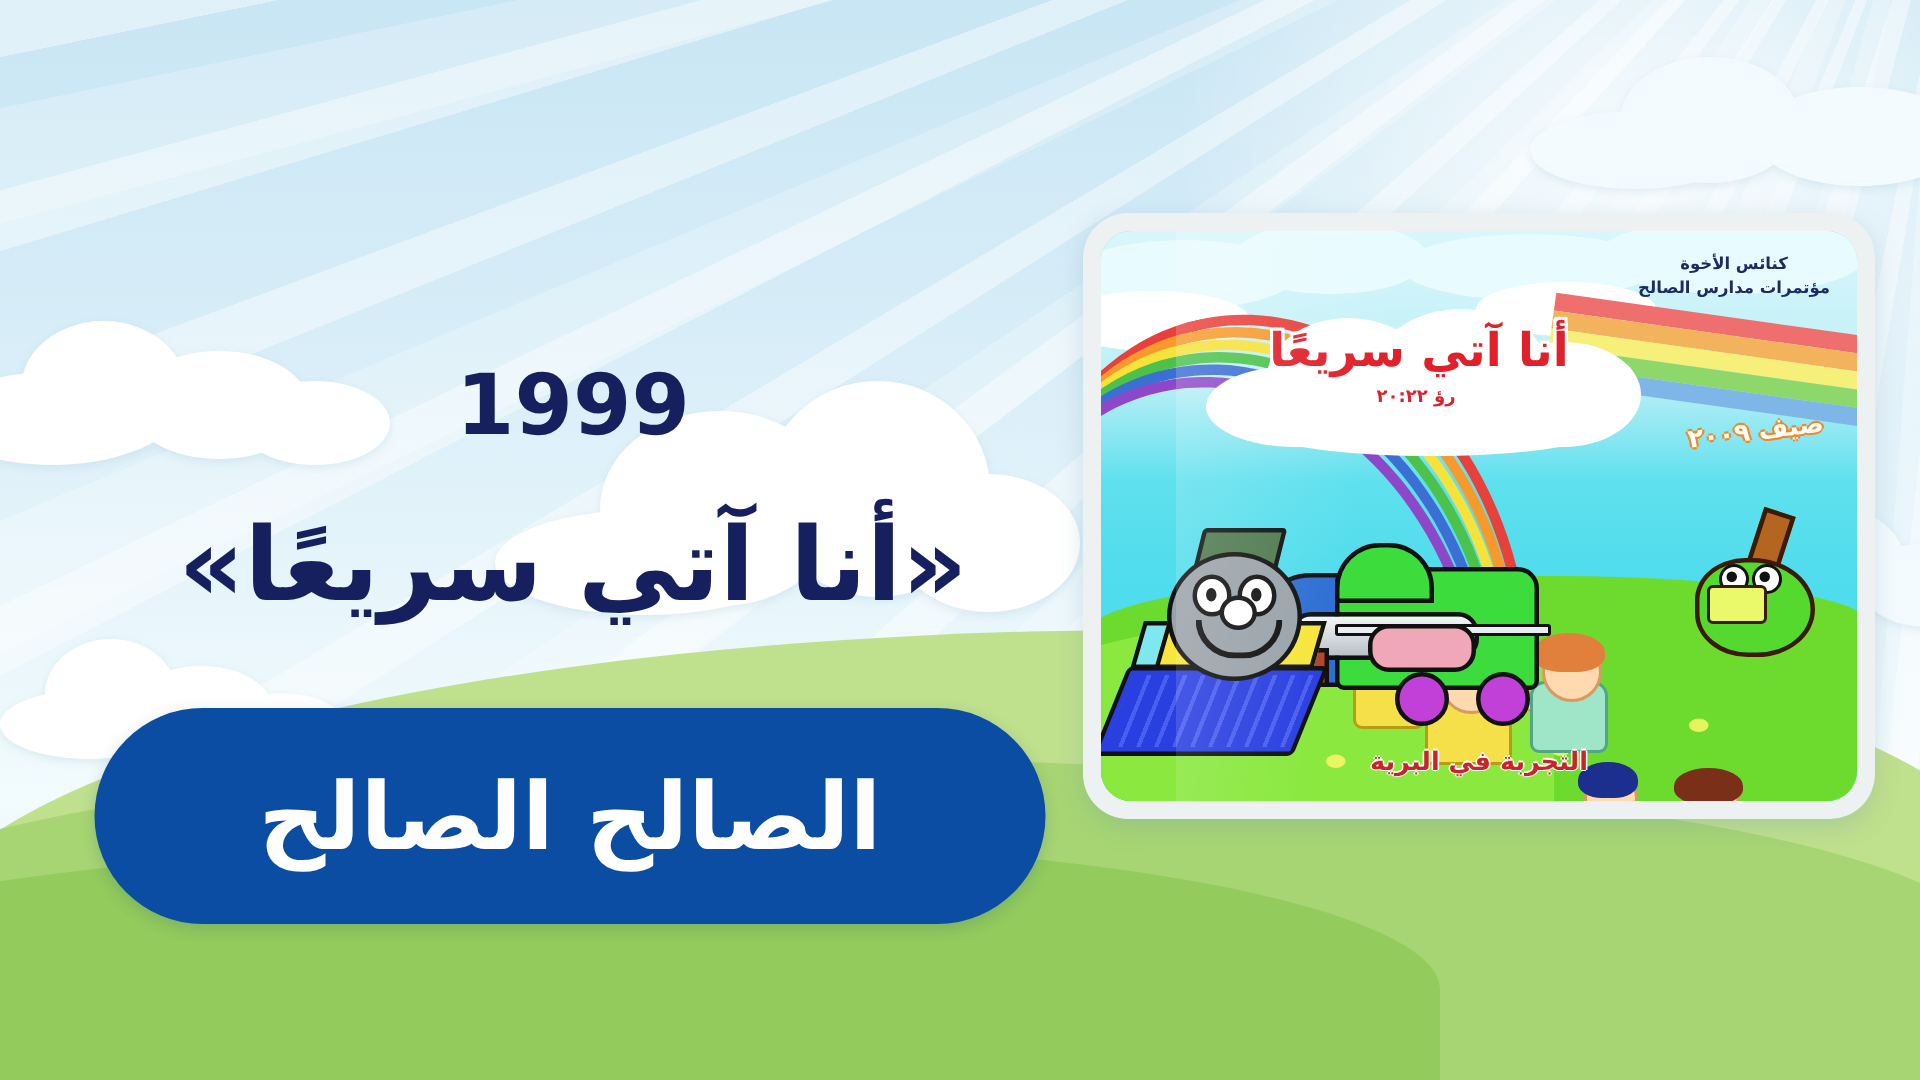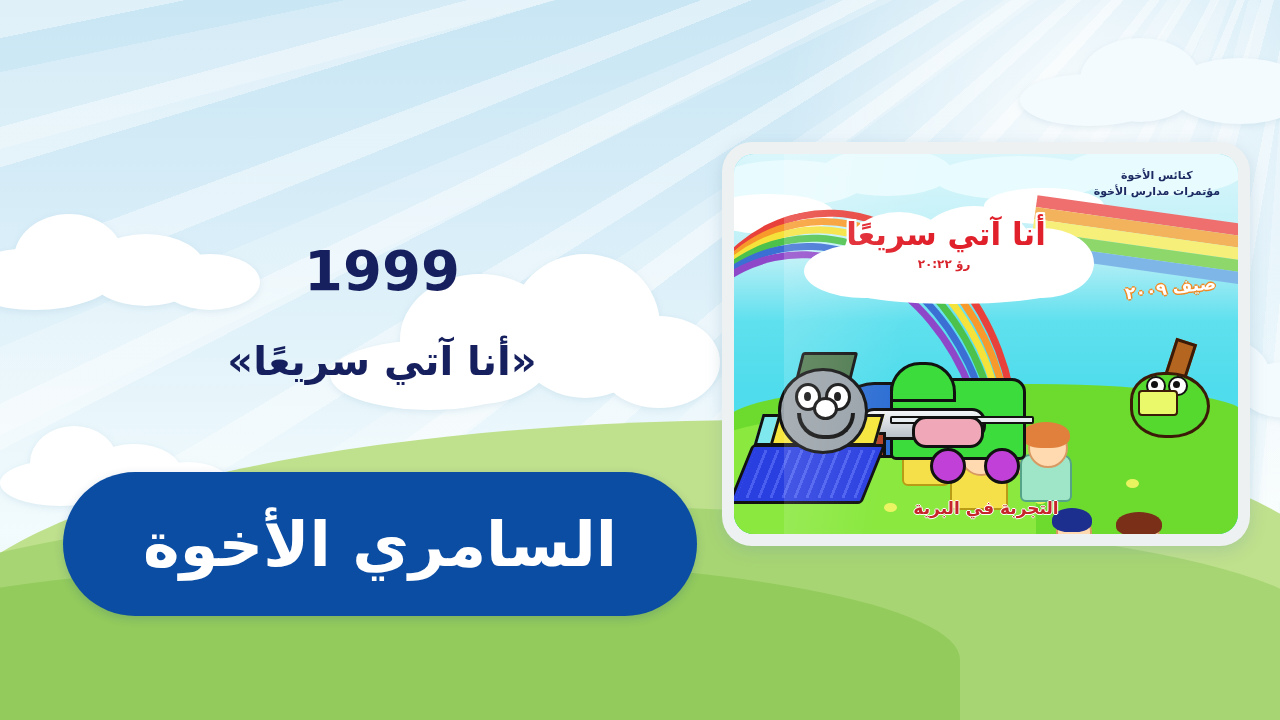--- a/index.html
+++ b/index.html
@@ -88,21 +88,21 @@
     direction:rtl;white-space:nowrap;
   }
 
   
   .year{
     position:absolute;left:58px;top:238px;width:648px;
     text-align:center;color:#17205e;font-size:56px;font-weight:700;direction:rtl;
   }
   .subtitle{
     position:absolute;left:58px;top:338px;width:648px;
-    text-align:center;color:#17205e;font-size:40px;font-weight:700;direction:rtl;white-space:nowrap;
+    text-align:center;color:#17205e;font-size:68px;font-weight:700;direction:rtl;white-space:nowrap;
   }
 
   
   .pill{
     position:absolute;left:63px;top:472px;width:634px;height:144px;
     background:#0b4da2;border-radius:72px;border:none;
     display:flex;align-items:center;justify-content:center;
     color:#ffffff;font-size:62px;font-weight:700;direction:rtl;white-space:nowrap;
     box-shadow:0 3px 10px rgba(12,60,120,.18);
     cursor:pointer;padding:0;font-family:inherit;
@@ -250,21 +250,21 @@
   <div class="hill-back"></div>
   <div class="hill-shade"></div>
   <div class="hill-mid"></div>
   <div class="hill-front"></div>
 
 
   <div class="year">1999</div>
 
   <div class="subtitle">«أنا آتي سريعًا»</div>
 
-  <button class="pill">السامري الأخوة</button>
+  <button class="pill">الصالح الصالح</button>
 
   <div class="device">
     <div class="device-inner">
 
       <div class="cv-sky"></div>
 
       <div class="cv-cloudsoft" style="left:-20px;top:6px;width:150px;height:46px;"></div>
       <div class="cv-cloudsoft" style="left:88px;top:-6px;width:130px;height:48px;"></div>
       <div class="cv-cloudsoft" style="left:200px;top:2px;width:170px;height:44px;"></div>
       <div class="cv-cloudsoft" style="left:330px;top:-8px;width:180px;height:50px;"></div>
@@ -282,21 +282,21 @@
       <div class="rainbow2">
         <div class="rb2-band" style="top:0;background:#ef6f6f;"></div>
         <div class="rb2-band" style="top:12px;background:#f3b35c;"></div>
         <div class="rb2-band" style="top:24px;background:#f6ef7a;"></div>
         <div class="rb2-band" style="top:36px;background:#8ed86b;"></div>
         <div class="rb2-band" style="top:48px;background:#7fb6e8;"></div>
       </div>
 
       <div class="cv-org">
         <div>كنائس الأخوة</div>
-        <div>مؤتمرات مدارس الأخوة</div>
+        <div>مؤتمرات مدارس الصالح</div>
       </div>
 
       <div class="title-cloud">
         <div class="tc-p" style="left:0;top:38px;width:120px;height:54px;"></div>
         <div class="tc-p" style="left:40px;top:6px;width:110px;height:84px;"></div>
         <div class="tc-p" style="left:110px;top:0px;width:120px;height:90px;"></div>
         <div class="tc-p" style="left:186px;top:22px;width:104px;height:70px;"></div>
         <div class="tc-p" style="left:30px;top:58px;width:240px;height:40px;"></div>
       </div>
       <div class="cv-title">أنا آتي سريعًا</div>

